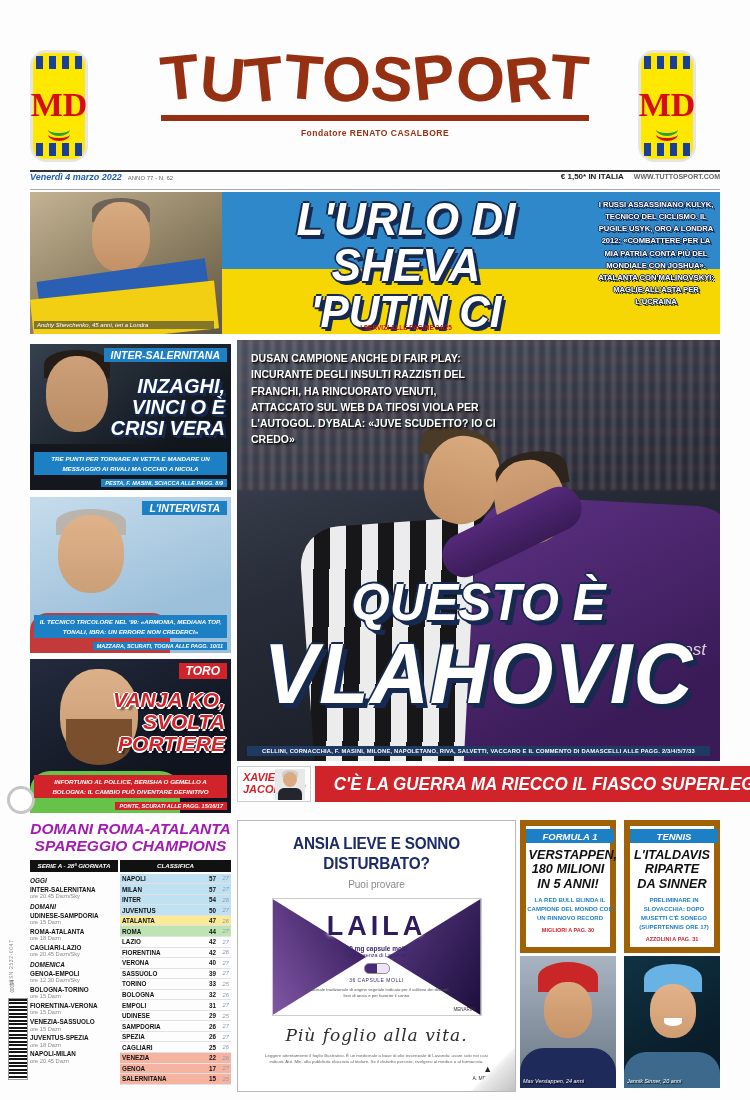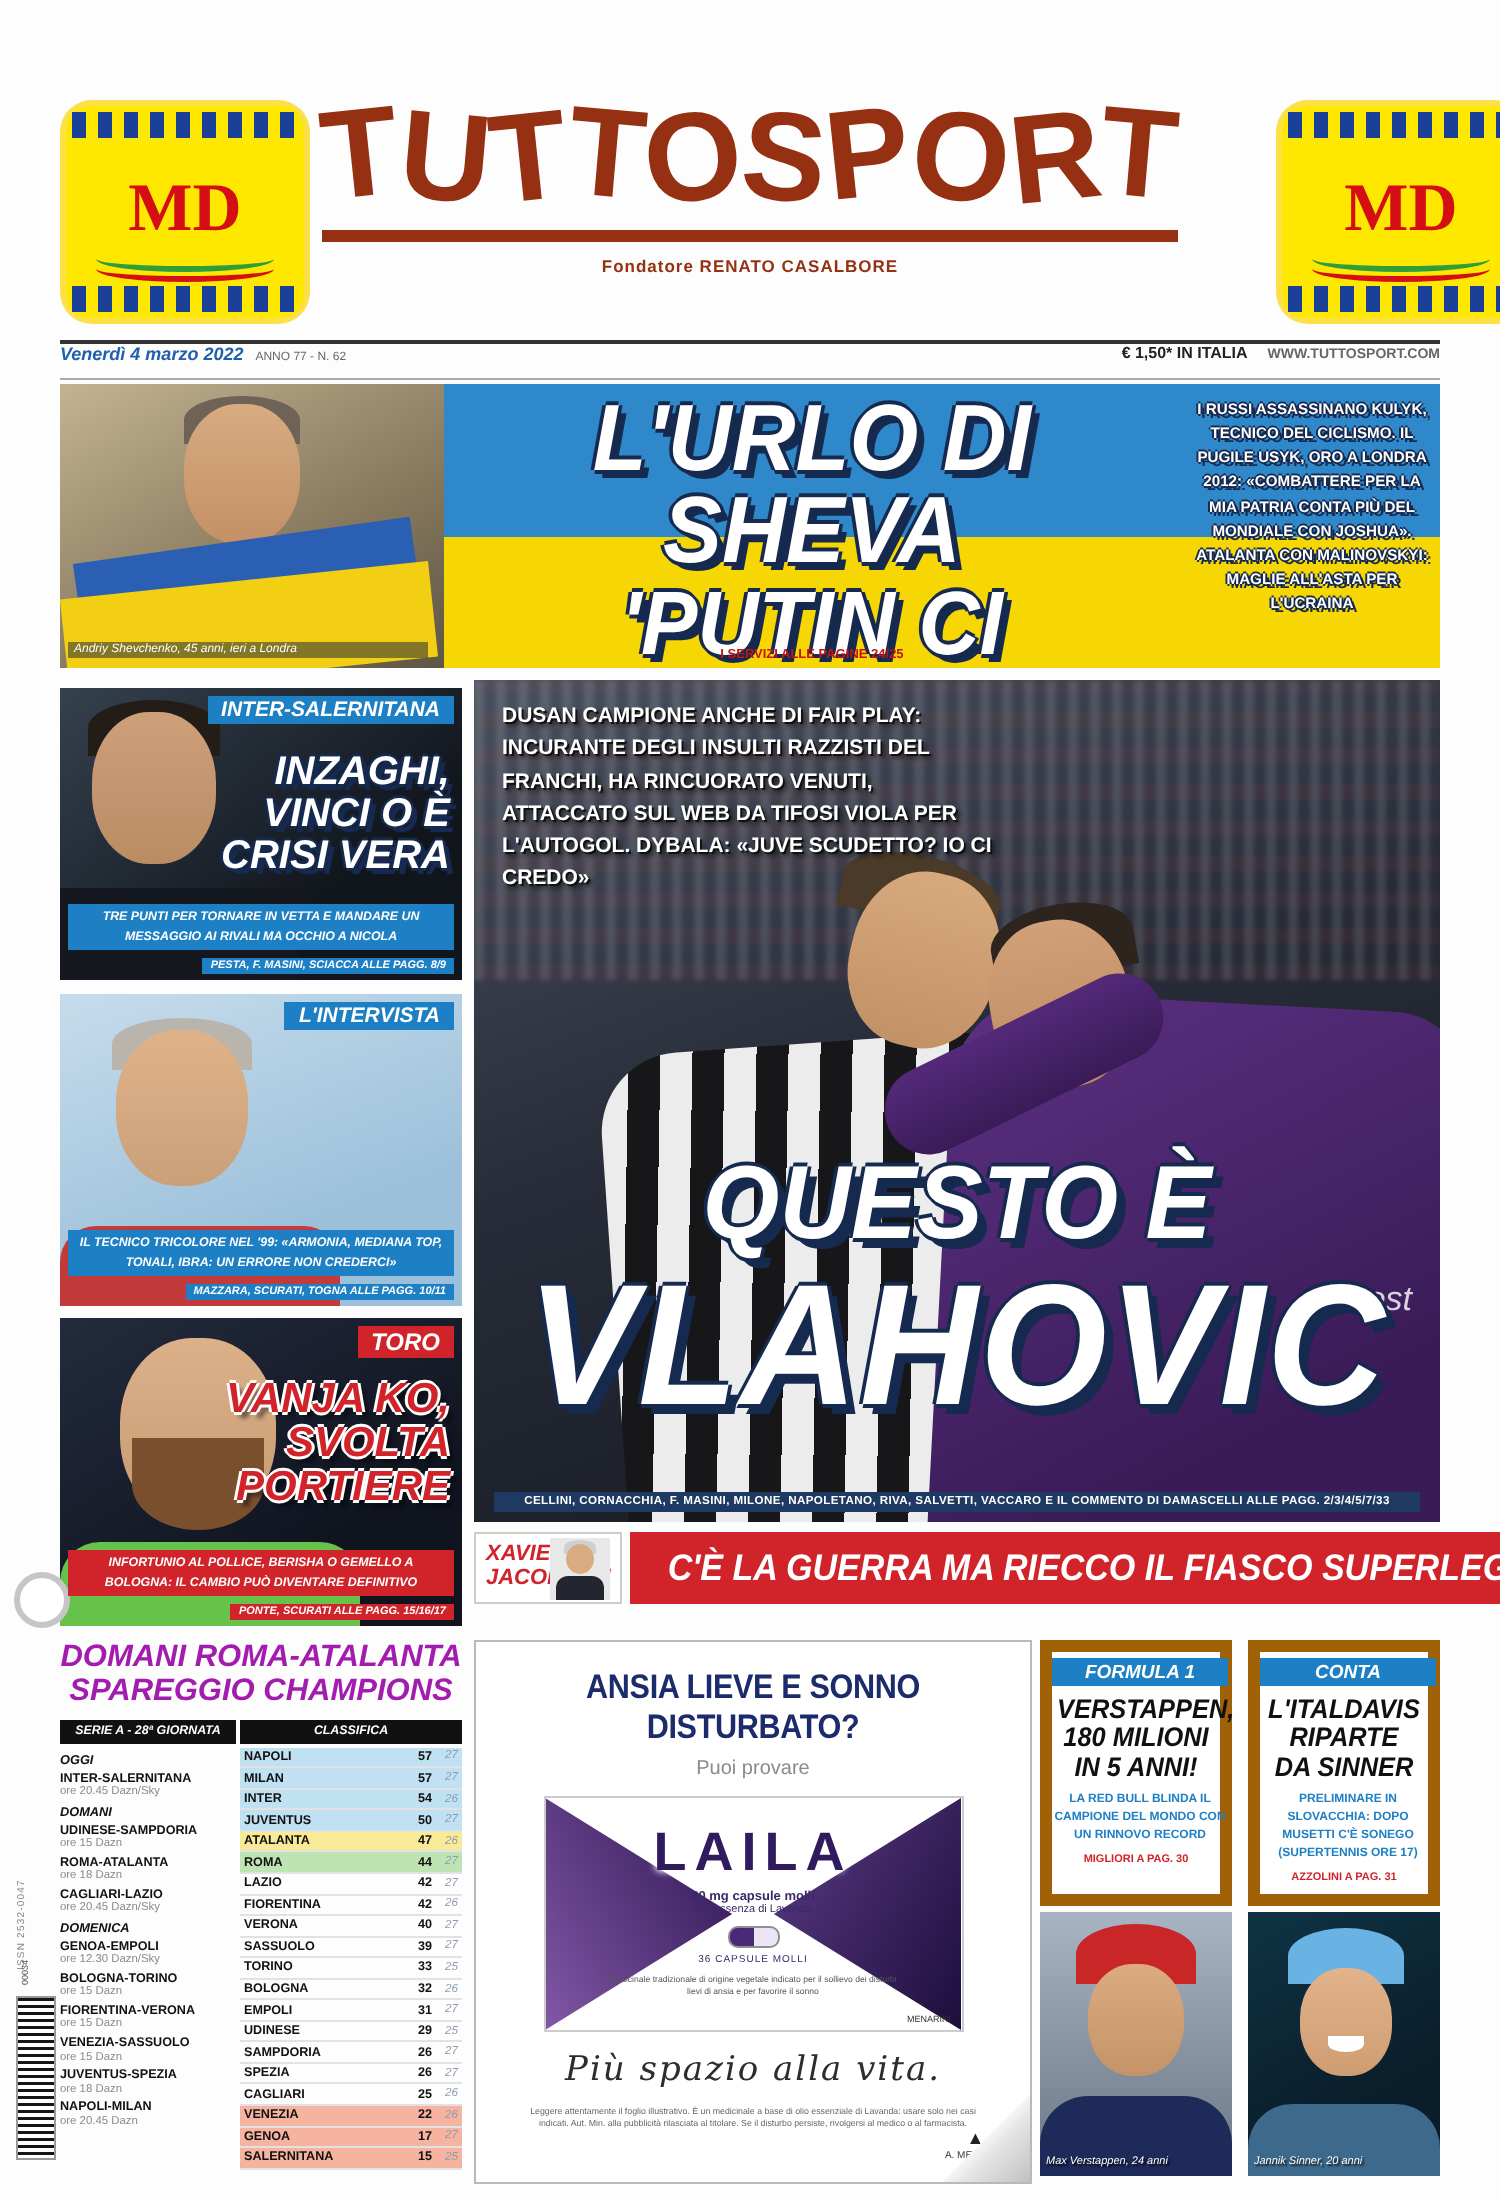--- a/index.html
+++ b/index.html
@@ -1,19 +1,19 @@
 <!DOCTYPE html>
 <html><head>
 <meta charset="utf-8">
 <style>
   html,body{margin:0;padding:0;background:#e9e9e9;}
   .page{position:relative;width:750px;height:1100px;background:#fdfdfd;margin:0 auto;
         font-family:"Liberation Sans",sans-serif;overflow:hidden;}
   
-  .md-logo{position:absolute;width:78px;height:112px;background:#fde047;border-radius:16px;overflow:hidden;padding-left:47px;}
+  .md-logo{position:absolute;width:58px;height:112px;background:#e5e5e5;border-radius:16px;overflow:hidden;}
   .md-logo .inner{position:absolute;left:3px;right:3px;top:3px;bottom:3px;background:#ffe800;border-radius:12px;}
   .md-logo .dash{position:absolute;left:6px;right:6px;height:13px;
      background:repeating-linear-gradient(90deg,#1a3f96 0 7px,#ffe800 7px 13px);}
   .md-logo .dash.top{top:6px}.md-logo .dash.bot{bottom:6px}
   .md-logo .md-text{position:absolute;left:0;right:0;top:36px;text-align:center;
      font-family:"Liberation Serif",serif;font-weight:bold;font-size:34px;color:#d40e12;}
   .md-logo .arc{position:absolute;left:18px;right:18px;height:10px;border-radius:50%;}
   .md-logo .arc.g{bottom:26px;border-bottom:3px solid #2e9e3a;}
   .md-logo .arc.r{bottom:21px;border-bottom:3px solid #d40e12;}
   
@@ -478,21 +478,21 @@
       <div class="tri-l"></div>
       <div class="tri-r"></div>
       <div class="brand">LAILA</div>
       <div class="p-sub1">80 mg capsule molli</div>
       <div class="p-sub2">alla essenza di Lavanda</div>
       <div class="capsule"></div>
       <div class="p-sub3">36 CAPSULE MOLLI</div>
       <div class="p-para">Medicinale tradizionale di origine vegetale indicato per il sollievo dei disturbi lievi di ansia e per favorire il sonno</div>
       <div class="p-logo">MENARINI</div>
     </div>
-    <div class="script-line">Più spazio alla vita.</div>
+    <div class="script-line">Più foglio alla vita.</div>
     <div class="ad-legal">Leggere attentamente il foglio illustrativo. È un medicinale a base di olio essenziale di Lavanda: usare solo nei casi indicati. Aut. Min. alla pubblicità rilasciata al titolare. Se il disturbo persiste, rivolgersi al medico o al farmacista.</div>
     <div class="ad-brandmark">
       <div class="flame">▲</div>
       <div>A. MENARINI</div>
     </div>
     <div class="curl"></div>
   </div>
 
   <div class="mini-box" style="left:520px;top:820px;">
     <div class="mini-badge">FORMULA 1</div>
@@ -505,21 +505,21 @@
     <div class="mini-pager">MIGLIORI A PAG. 30</div>
   </div>
   <div class="mini-photo scene-max" style="left:520px;top:956px;">
     <div class="cap"></div>
     <div class="face"></div>
     <div class="torso"></div>
     <div class="mini-caption">Max Verstappen, 24 anni</div>
   </div>
 
   <div class="mini-box" style="left:624px;top:820px;">
-    <div class="mini-badge">CONTA</div>
+    <div class="mini-badge">TENNIS</div>
     <div class="mini-h">
       <div>L'ITALDAVIS</div>
       <div>RIPARTE</div>
       <div>DA SINNER</div>
     </div>
     <div class="mini-sub">PRELIMINARE IN SLOVACCHIA: DOPO MUSETTI C'È SONEGO (SUPERTENNIS ORE 17)</div>
     <div class="mini-pager">AZZOLINI A PAG. 31</div>
   </div>
   <div class="mini-photo scene-sinner" style="left:624px;top:956px;">
     <div class="cap"></div>

